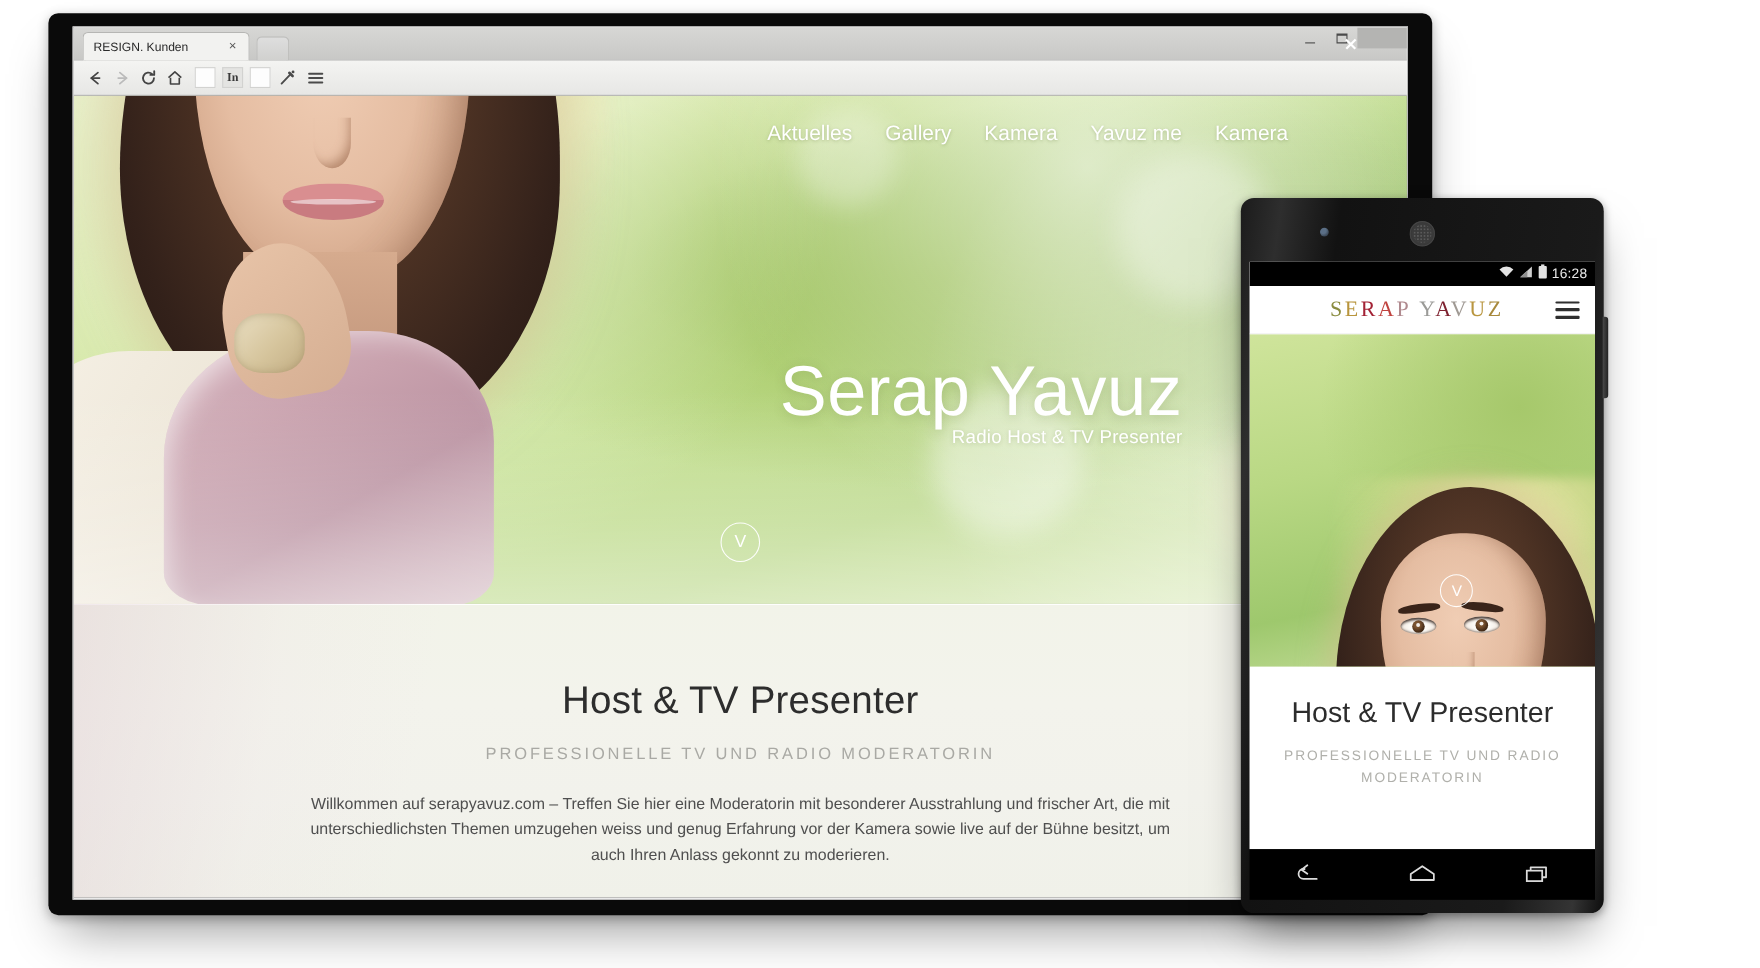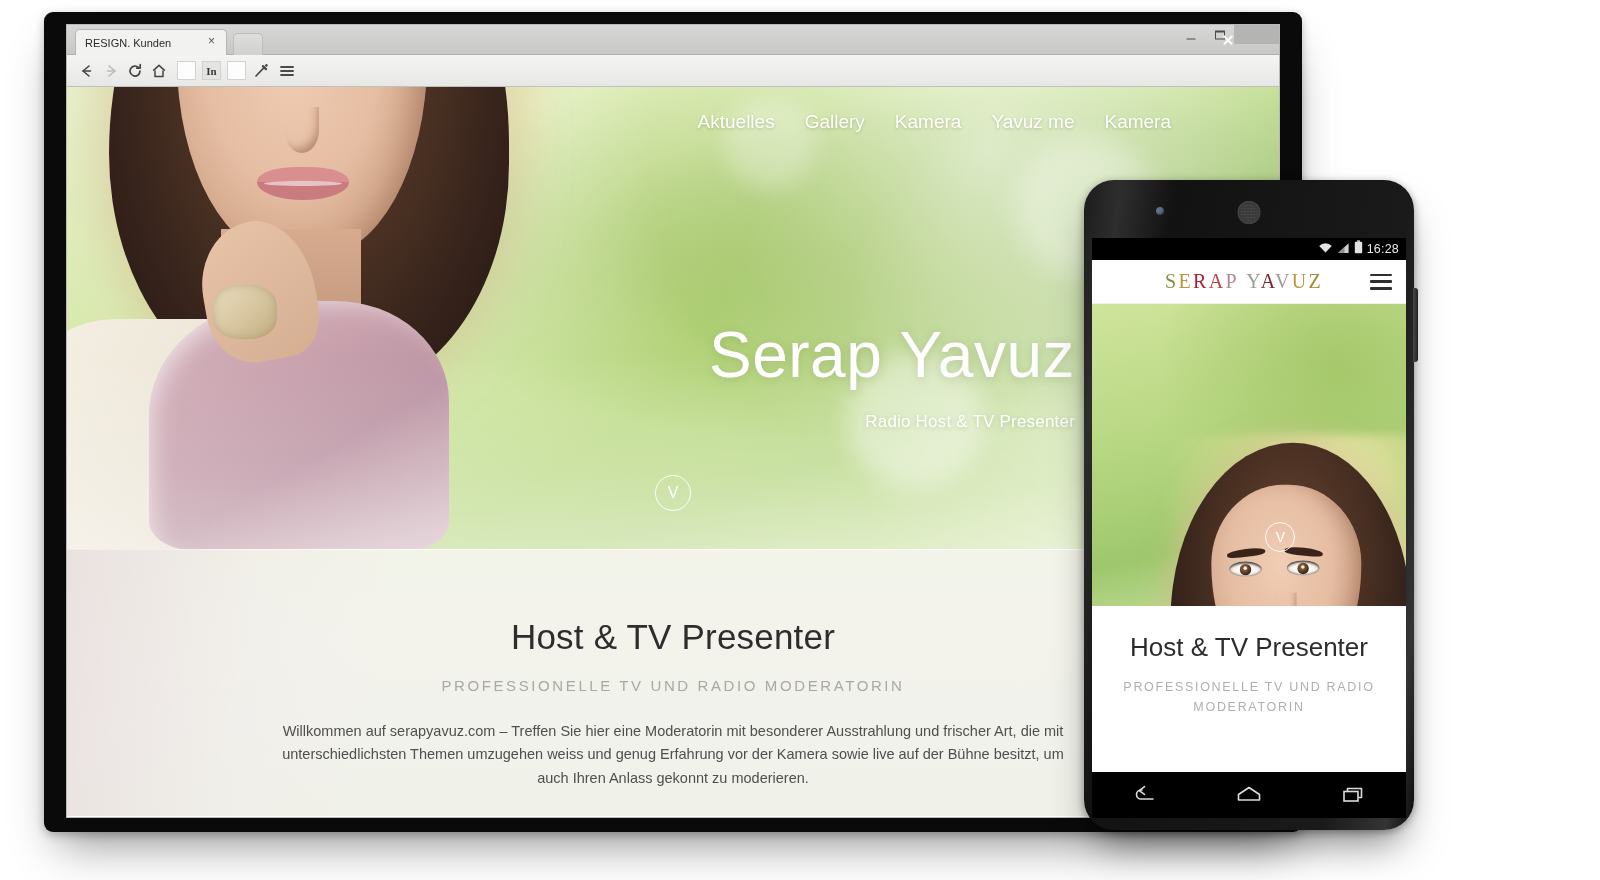--- a/index.html
+++ b/index.html
@@ -210,21 +210,21 @@
     color: #ffffff; font-size: 19px; text-decoration: none; font-weight: 300;
     text-shadow: 0 1px 3px rgba(90,110,50,.35); white-space: nowrap;
   }
   .hero-title-wrap { position: absolute; right: 204px; top: 236px; text-align: right; z-index: 6; }
   .hero-title {
     font-size: 64px; font-weight: 300; color: #ffffff; line-height: 1.02;
     letter-spacing: .5px; text-shadow: 0 2px 10px rgba(110,130,70,.28);
     white-space: nowrap;
   }
   .hero-sub {
-    font-size: 17px; font-weight: 400; color: #ffffff; margin-top: 24px;
+    font-size: 17px; font-weight: 400; color: #ffffff; margin-top: 0;
     letter-spacing: .2px; text-shadow: 0 1px 4px rgba(110,130,70,.3); white-space: nowrap;
   }
   .scroll-circle {
     position: absolute; left: 50%; top: 388px; transform: translateX(-50%);
     width: 36px; height: 36px; border: 1.4px solid rgba(255,255,255,.95);
     border-radius: 50%; z-index: 6; cursor: pointer;
     display: flex; align-items: center; justify-content: center;
   }
   .scroll-circle span { color: #fff; font-size: 16px; font-weight: 300; line-height: 1; margin-top: -1px; }
 
@@ -245,24 +245,24 @@
   .intro-sub {
     margin-top: 20px; font-size: 15px; color: #a9a9a4; letter-spacing: 2.6px; position: relative;
   }
   .intro-body {
     margin: 26px auto 0; max-width: 806px; font-size: 14.5px; line-height: 1.62;
     color: #4f4f4f; position: relative;
   }
 
   
   #phone {
-    position: absolute; left: 1084px; top: 180px;
+    position: absolute; left: 1128px; top: 180px;
     width: 330px; height: 650px;
     background: linear-gradient(98deg,#1b1b1b 0%, #2e2e2e 9%, #121212 22%, #1a1a1a 78%, #343434 93%, #0d0d0d 100%);
-    border-radius: 30px;
+    border-radius: 12px;
     box-shadow: 0 24px 40px -12px rgba(0,0,0,.5), 0 2px 8px rgba(0,0,0,.35);
     z-index: 20;
   }
   #phone::after {
     content:""; position: absolute; right: -4px; top: 108px; width: 5px; height: 74px;
     background: linear-gradient(90deg,#4a4a4a,#222); border-radius: 0 3px 3px 0;
   }
   .phone-cam {
     position: absolute; left: 72px; top: 27px; width: 8px; height: 8px; border-radius: 50%;
     background: radial-gradient(circle at 35% 32%, #5b6f86 0 36%, #20262e 100%);

